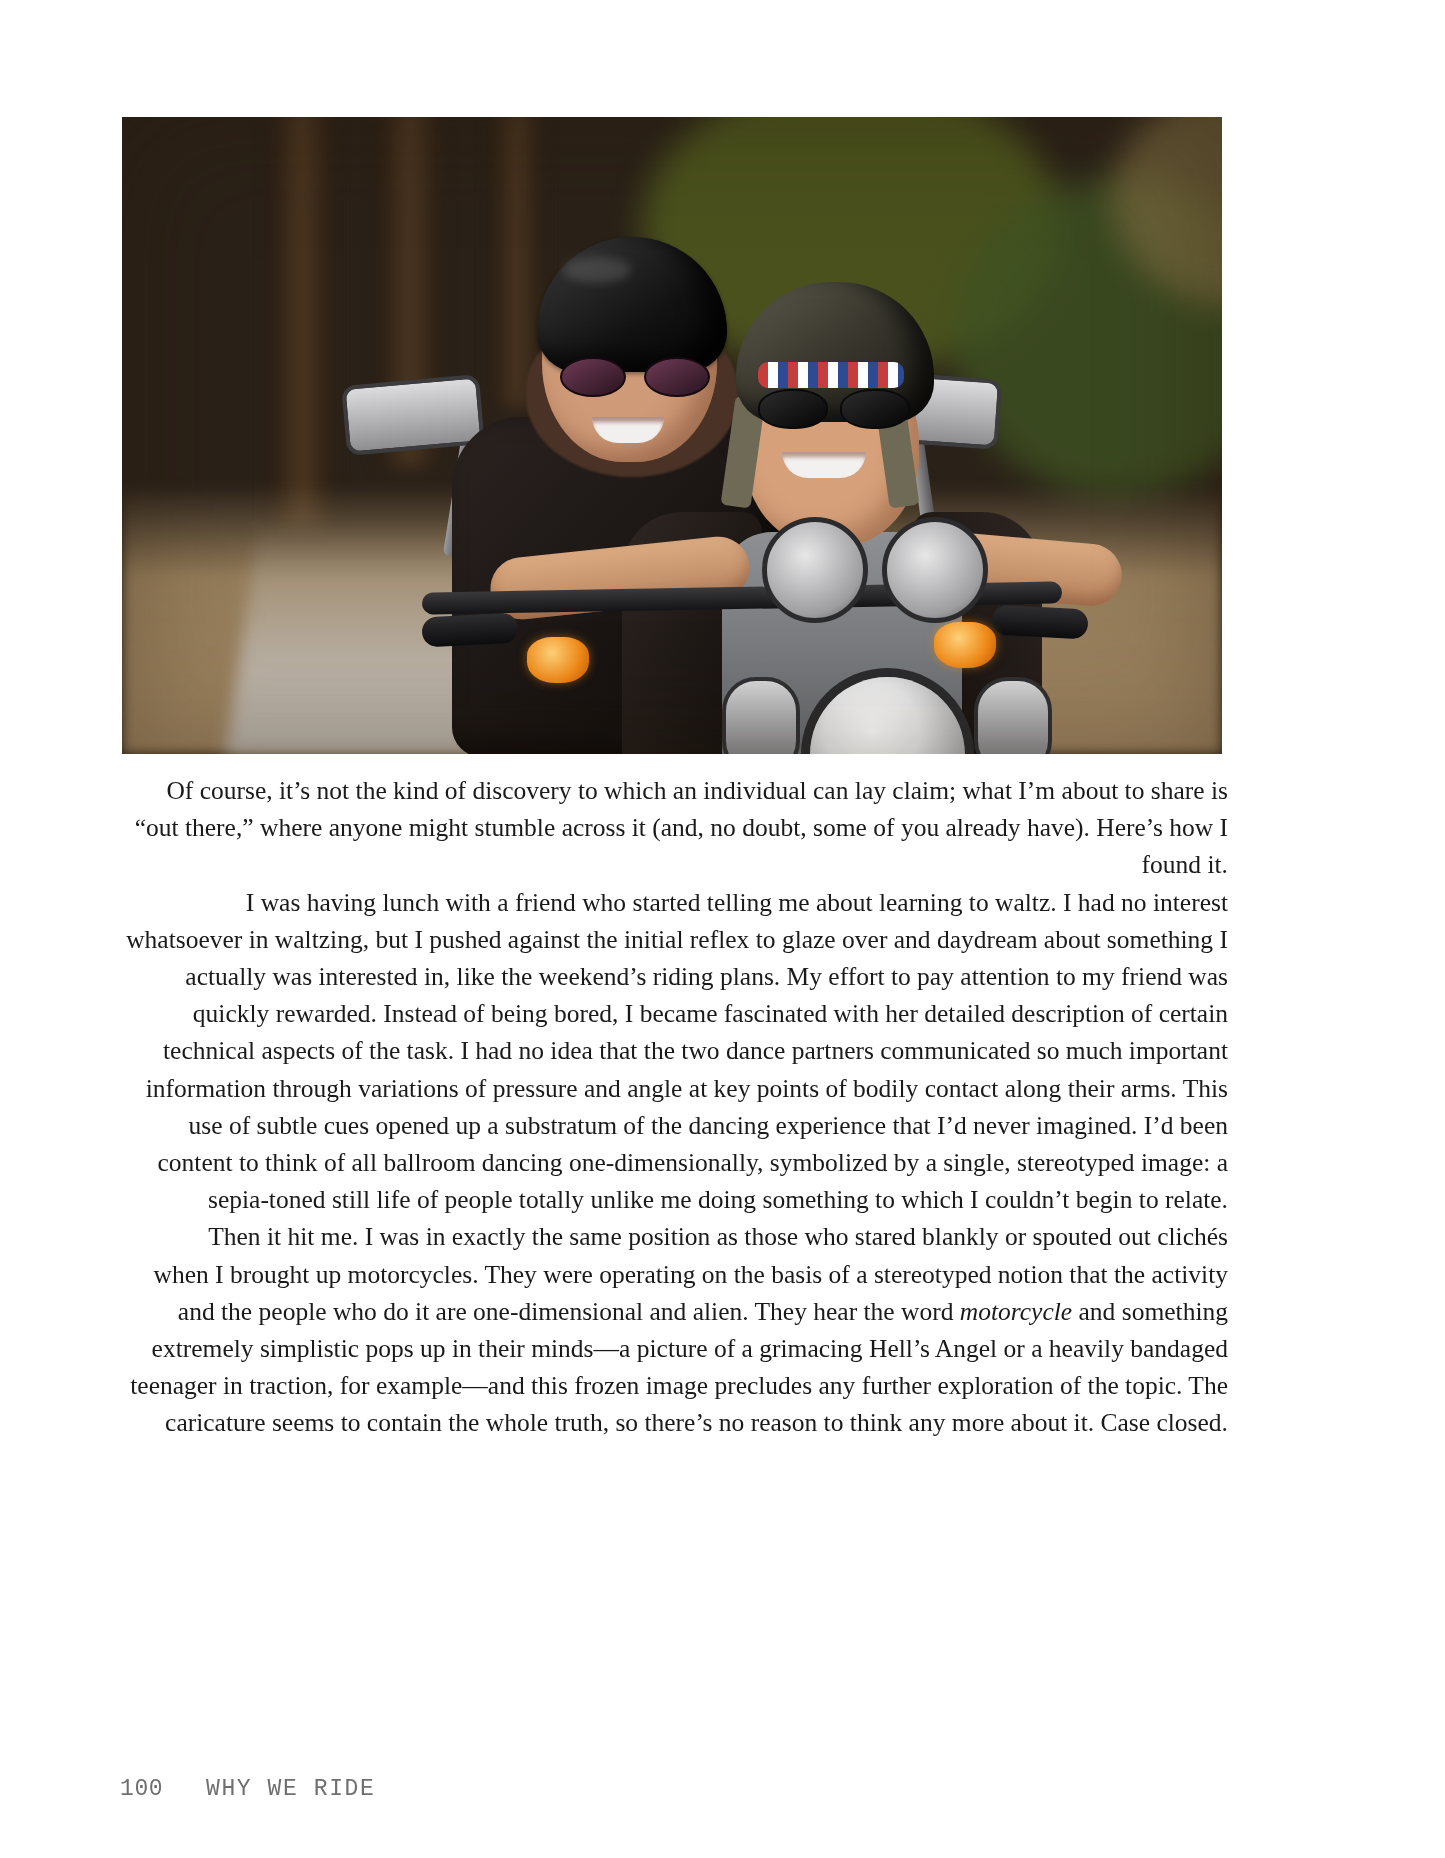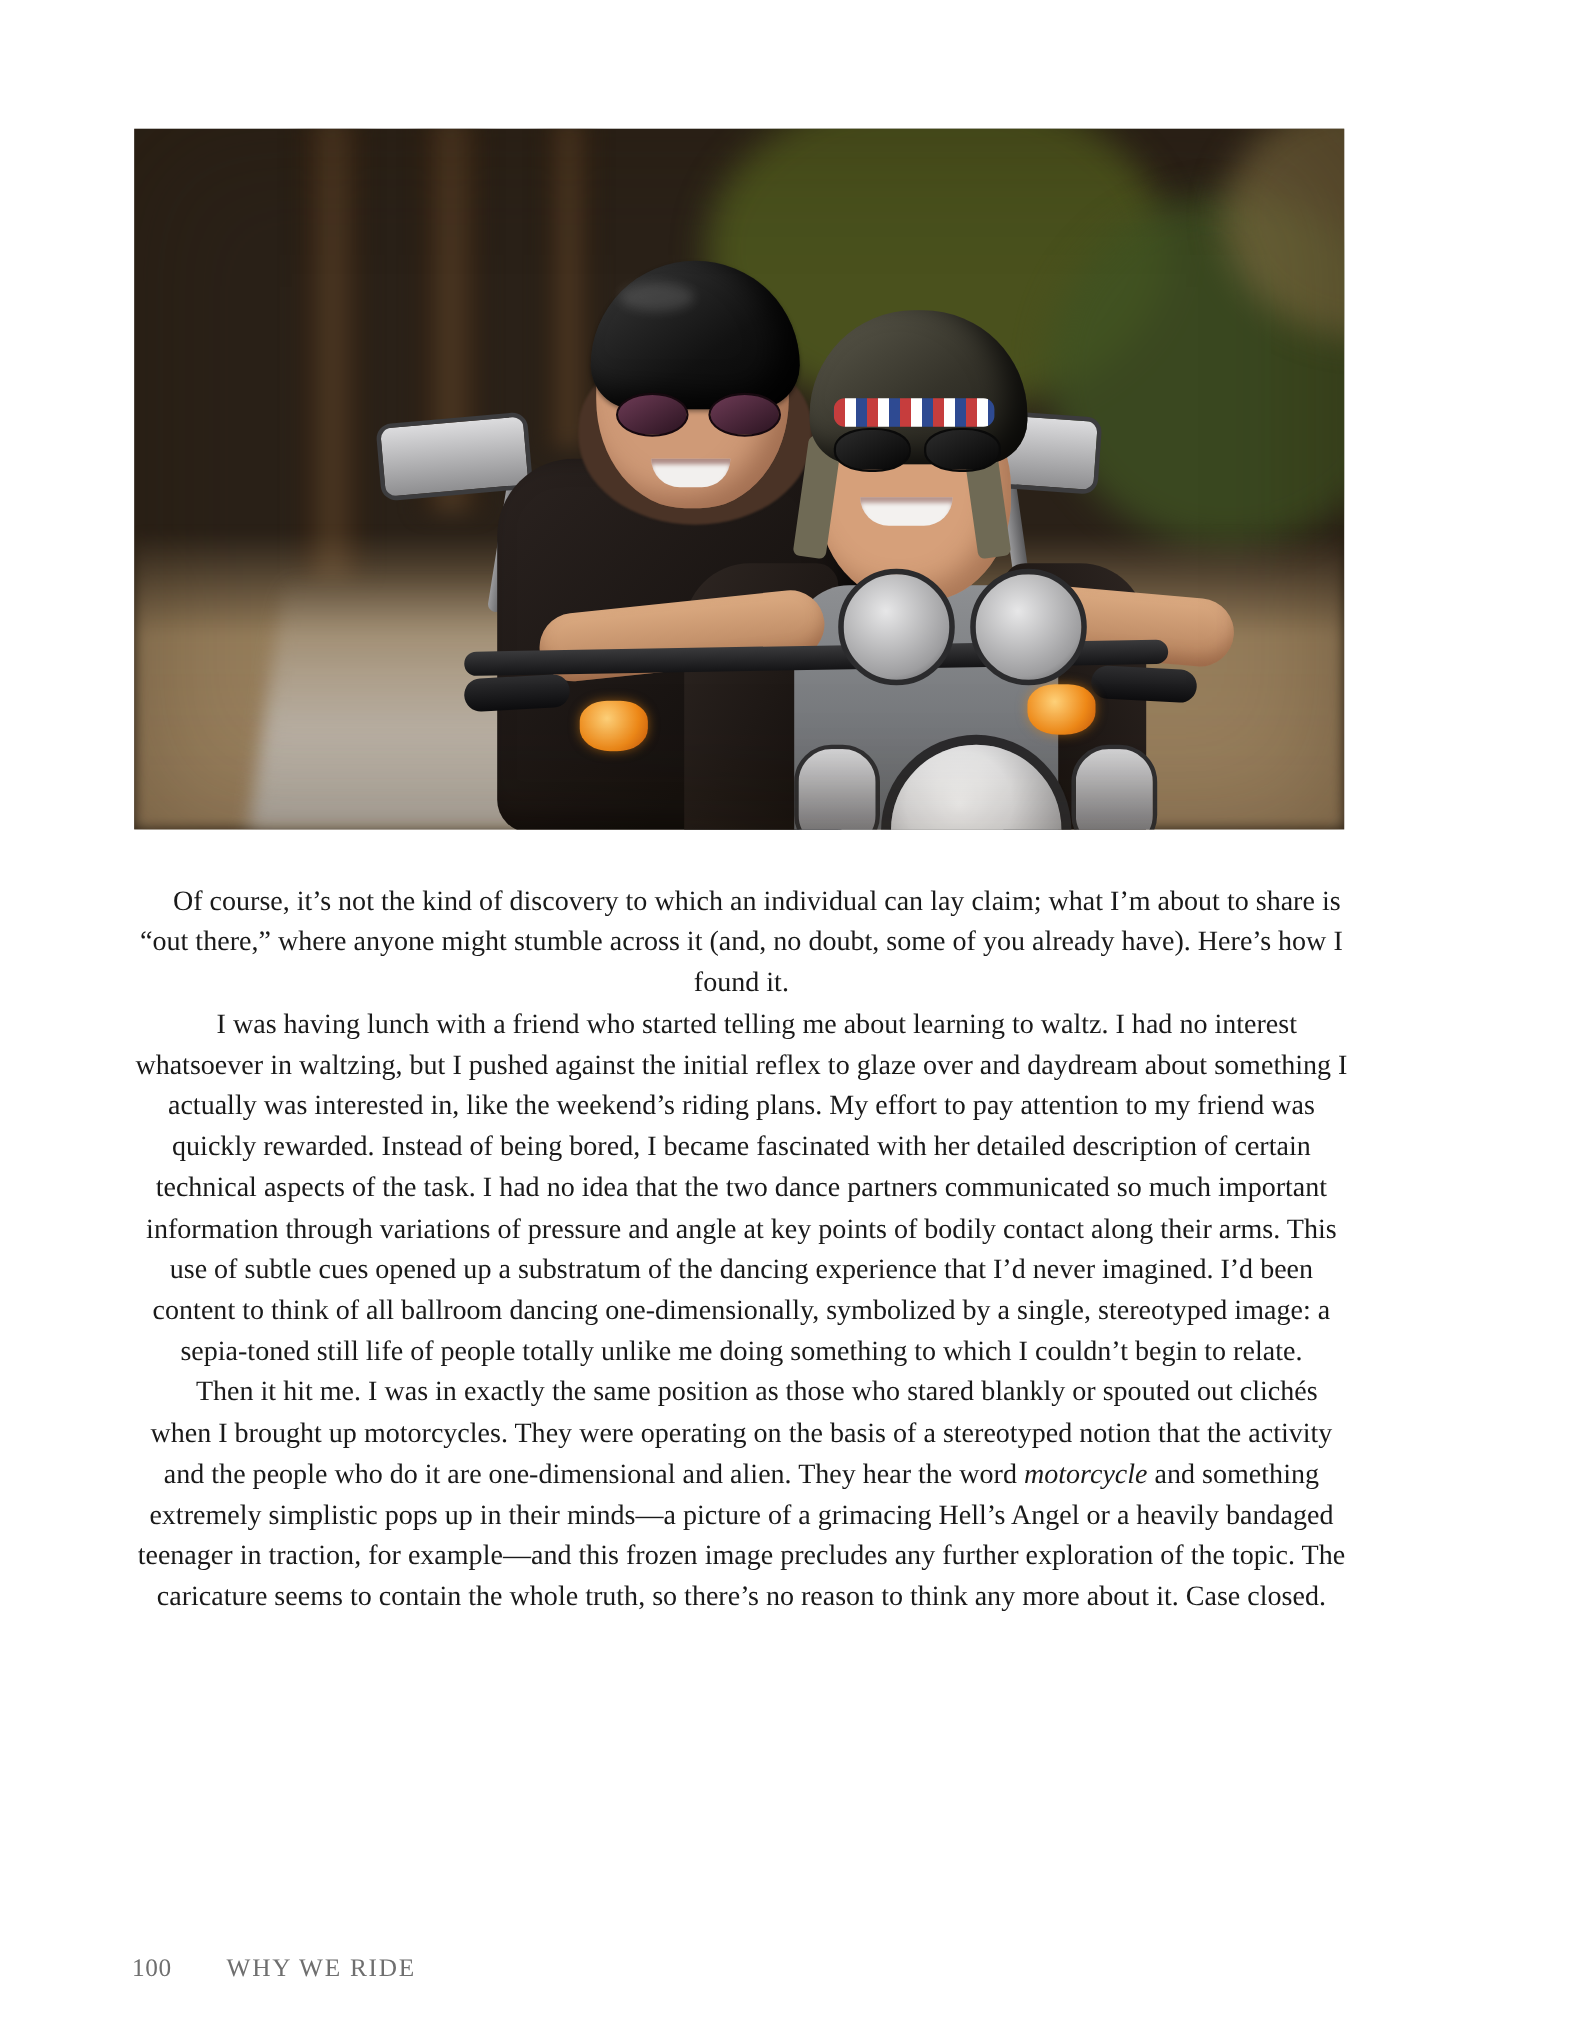--- a/index.html
+++ b/index.html
@@ -354,38 +354,37 @@
 
   
   .body-text {
     position: absolute;
     left: 120px;
     top: 772px;
     width: 1108px;
     font-size: 25.5px;
     line-height: 37.2px;
     color: #1a1a1a;
-    text-align: center;
-    margin-top: 28px;
+    text-align: right;
   }
   .body-text p {
     margin: 0;
     text-indent: 28px;
   }
   .body-text p + p { margin-top: 0; }
   em { }
 
   
   .footer {
     position: absolute;
     left: 120px;
     top: 1776px;
     display: flex;
     align-items: baseline;
-    font-family: Liberation Serif, serif;
+    font-family: Liberation Mono, monospace;
     color: #6f6f6f;
     font-size: 23px;
     letter-spacing: 0.6px;
   }
   .footer .page-number { width: 86px; }
   .footer .running-head { letter-spacing: 1.6px; }
 </style>
 </head>
 <body>
 

